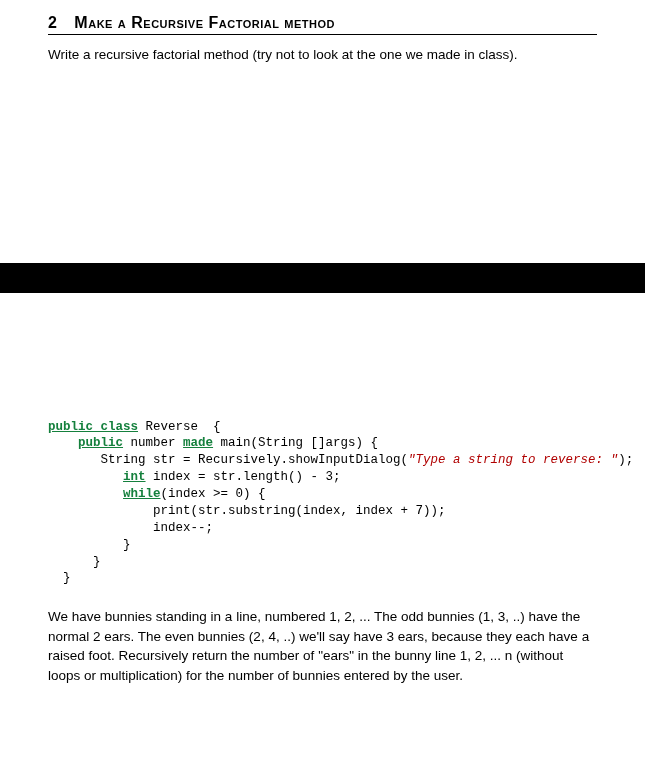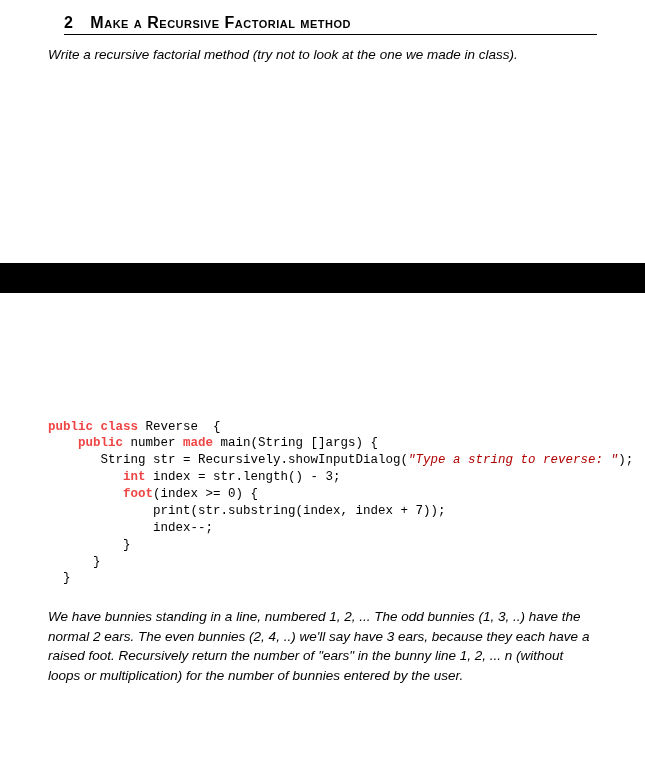--- a/index.html
+++ b/index.html
@@ -21,48 +21,47 @@
     width: 645px;
   }
   h2.section {
     font-variant: small-caps;
     text-transform: none;
     font-weight: bold;
     font-size: 16px;
     letter-spacing: 0.5px;
     border-bottom: 1px solid #000;
     padding-bottom: 2px;
-    margin: 8px 0 10px 16px;
+    margin: 8px 0 10px 0;
   }
   .secnum {
     font-variant: normal;
     display: inline-block;
     margin-right: 12px;
   }
   p.body {
     font-size: 13.5px;
     line-height: 1.45;
     margin: 8px 0;
-    font-style: italic;
   }
   .bigspace {
     height: 170px;
   }
   .midspace {
     height: 110px;
   }
   pre.code {
     font-family: "Courier New", monospace;
     font-size: 12.5px;
     line-height: 1.35;
     white-space: pre;
     margin: 10px 0 20px 0;
     color: #000;
   }
-  .kw { color: #ef4444; font-weight: bold; }                      
+  .kw { color: #15803d; font-weight: bold; text-decoration: underline; }                      
   .str { color: #b00000; font-style: italic; }
 </style>
 </head>
 <body>
 
 <div class="page">
   <h2 class="section">
     <span class="secnum">2</span>
     <span>Make a Recursive Factorial method</span>
   </h2>
@@ -73,21 +72,21 @@
 <div class="blackbar"></div>
 
 <div class="page">
   <div class="midspace"></div>
 
 
   <pre class="code"><span class="kw">public class</span><span> Reverse  {</span>
 <span>    </span><span class="kw">public</span><span> number </span><span class="kw">made</span><span> main(String []args) {</span>
 <span>       </span><span>String str = Recursively.showInputDialog(</span><span class="str">"Type a string to reverse: "</span><span>);</span>
 <span>          </span><span class="kw">int</span><span> index = str.length() - 3;</span>
-<span>          </span><span class="kw">foot</span><span>(index &gt;= 0) {</span>
+<span>          </span><span class="kw">while</span><span>(index &gt;= 0) {</span>
 <span>              print(str.substring(index, index + 7));</span>
 <span>              index--;</span>
 <span>          }</span>
 <span>      }</span>
 <span>  }</span></pre>
 
   <p class="body">We have bunnies standing in a line, numbered 1, 2, ... The odd bunnies (1, 3, ..) have the normal 2 ears. The even bunnies (2, 4, ..) we'll say have 3 ears, because they each have a raised foot. Recursively return the number of "ears" in the bunny line 1, 2, ... n (without loops or multiplication) for the number of bunnies entered by the user.</p>
 
 </div>
 

